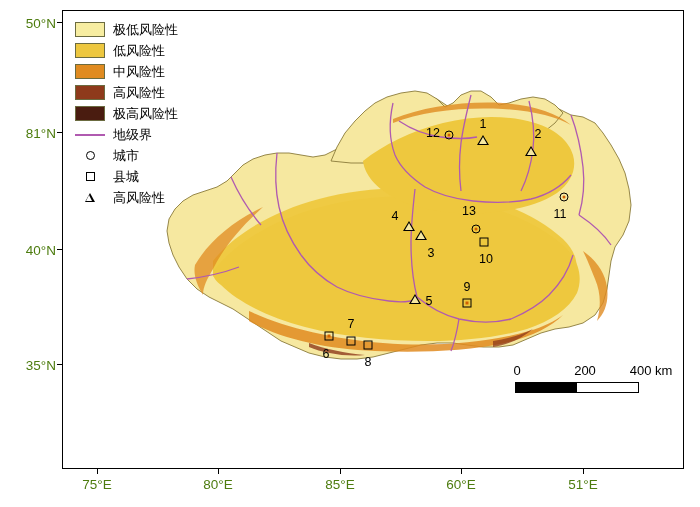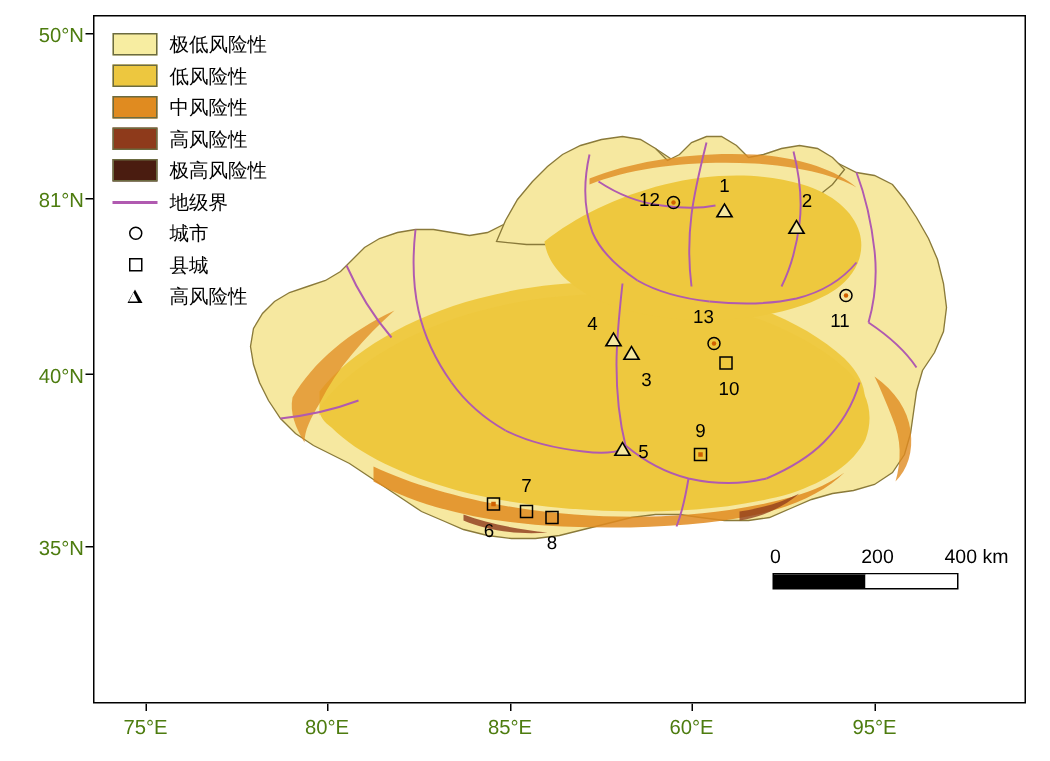--- a/index.html
+++ b/index.html
@@ -253,21 +253,21 @@
 
   <div class="tick tick-y" style="top:22px;"></div>
   <div class="tick tick-y" style="top:132px;"></div>
   <div class="tick tick-y" style="top:249px;"></div>
   <div class="tick tick-y" style="top:364px;"></div>
 
   <div class="axis-label x-label" style="left:57px; top:477px;">75°E</div>
   <div class="axis-label x-label" style="left:178px; top:477px;">80°E</div>
   <div class="axis-label x-label" style="left:300px; top:477px;">85°E</div>
   <div class="axis-label x-label" style="left:421px; top:477px;">60°E</div>
-  <div class="axis-label x-label" style="left:543px; top:477px;">95°E</div>
+  <div class="axis-label x-label" style="left:543px; top:477px;">51°E</div>
 
   <div class="tick tick-x" style="left:97px;"></div>
   <div class="tick tick-x" style="left:218px;"></div>
   <div class="tick tick-x" style="left:340px;"></div>
   <div class="tick tick-x" style="left:461px;"></div>
   <div class="tick tick-x" style="left:583px;"></div>
 
   <div class="plot-frame">
 
     <svg class="map-svg" viewBox="0 0 622 459">

